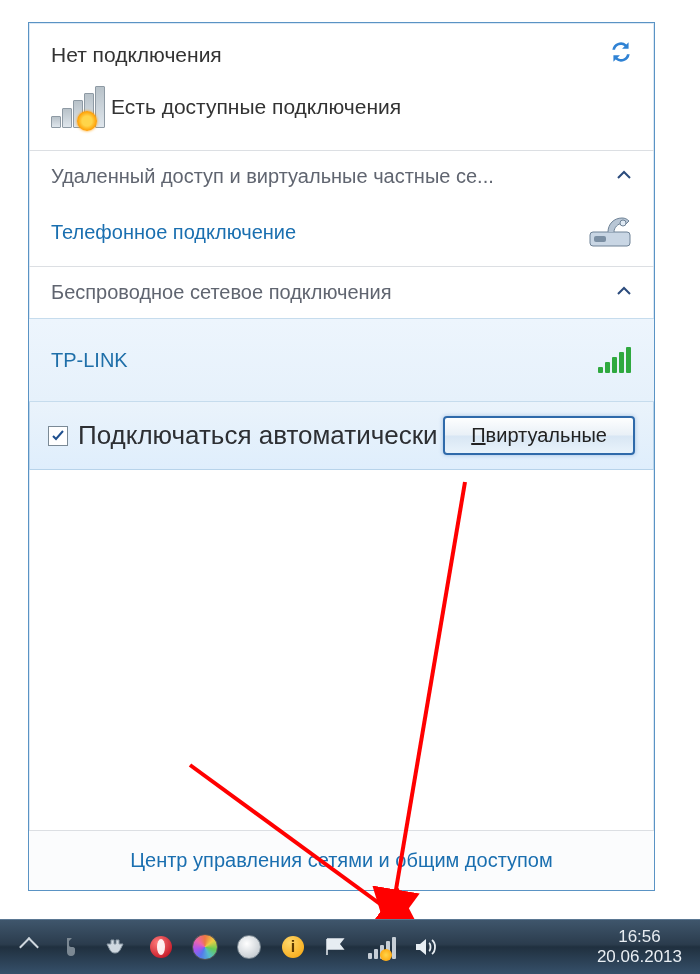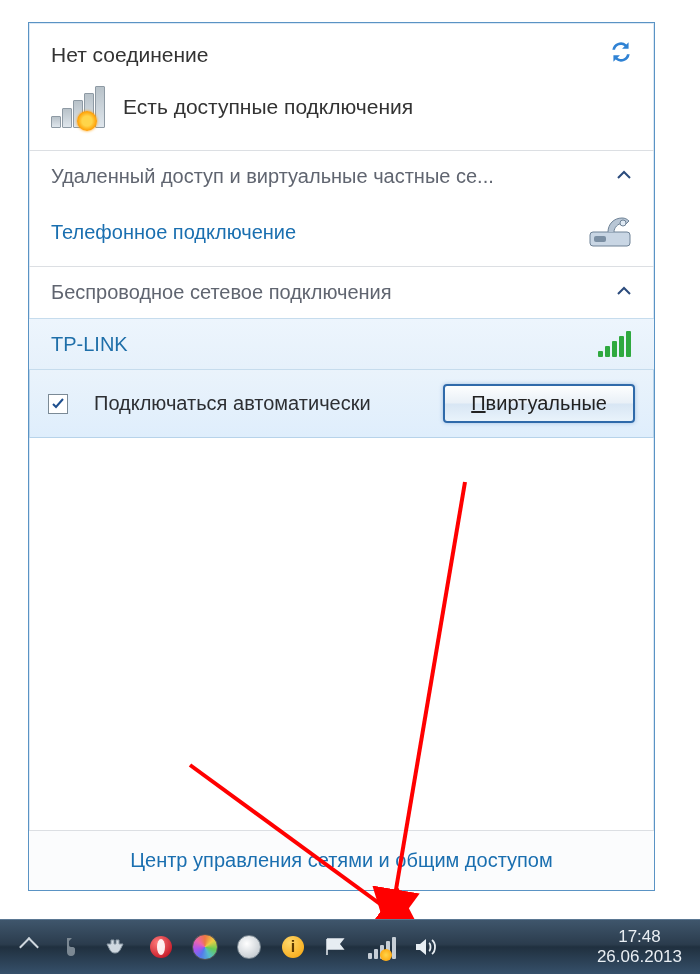--- a/index.html
+++ b/index.html
@@ -1,45 +1,45 @@
 <!DOCTYPE html>
 <html><head>
 <meta charset="utf-8">
 <style>
   html,body{margin:0;padding:0;background:#fff;}
   body{font-family:"Segoe UI",Tahoma,sans-serif;font-size:18px;color:#333;width:700px;height:974px;position:relative;overflow:hidden;}
   
   .flyout{position:absolute;left:28px;top:22px;width:625px;height:867px;border:1px solid #5a93c4;background:#fff;display:flex;flex-direction:column;box-shadow:0 0 0 1px #dbe8f5 inset;}
   .hdr{display:flex;align-items:center;justify-content:space-between;padding:16px 20px 12px 22px;font-size:21px;color:#333;}
   .refresh svg{width:26px;height:26px;}
-  .status-row{display:flex;align-items:center;gap:18px;padding:4px 22px 22px 22px;font-size:21px;}
+  .status-row{display:flex;align-items:center;gap:6px;padding:4px 22px 22px 22px;font-size:21px;}
   .sig-bars{position:relative;width:54px;height:42px;}
   .sig-bars .bar{position:absolute;bottom:0;width:8px;background:linear-gradient(#b8c2c9,#dfe6ec);border:1px solid #8e9aa4;border-radius:1px;}
   .sig-bars .b1{left:0;height:10px;} .sig-bars .b2{left:11px;height:18px;}
   .sig-bars .b3{left:22px;height:26px;} .sig-bars .b4{left:33px;height:33px;}
   .sig-bars .b5{left:44px;height:40px;}
   .sig-bars .sun{position:absolute;left:26px;bottom:-3px;width:20px;height:20px;border-radius:50%;
     background:radial-gradient(circle,#ffd54a 35%,#ff9b00 70%);box-shadow:0 0 3px #ff9b00;}
   .sep{height:1px;background:#dcdfe3;margin:0;}
   .sect{display:flex;align-items:flex-start;justify-content:space-between;padding:14px 22px;font-size:20px;color:#606570;}
   .sect .chev svg{width:16px;height:16px;}
   .dialup{display:flex;align-items:center;justify-content:space-between;padding:12px 22px 16px 22px;gap:17px;}
   .dialup .lbl{color:#1a6fb0;font-size:20px;}
   .phone-icon{width:44px;height:36px;}
   .wifi-item{background:linear-gradient(#edf5fd,#e6f1fb);border:1px solid #c6dced;border-left:none;border-right:none;
-    padding:12px 22px;display:flex;align-items:center;justify-content:space-between;}
+    padding:28px 22px;display:flex;align-items:center;justify-content:space-between;}
   .wifi-item .name{color:#1f6fa9;font-size:20px;}
   .mini-bars{position:relative;width:34px;height:26px;}
   .mini-bars span{position:absolute;bottom:0;width:5px;background:#2fa93f;border-radius:1px;}
   .mini-bars .m1{left:0;height:6px;} .mini-bars .m2{left:7px;height:11px;}
   .mini-bars .m3{left:14px;height:16px;} .mini-bars .m4{left:21px;height:21px;}
   .mini-bars .m5{left:28px;height:26px;}
   .wifi-expand{background:linear-gradient(#eaf3fb,#dfeefc);border-left:1px solid #b7d3ea;border-right:1px solid #b7d3ea;border-bottom:1px solid #b7d3ea;
     padding:14px 18px;display:flex;align-items:center;justify-content:space-between;margin:0;}
-  .auto{display:flex;align-items:center;gap:26px;font-size:20px;color:#2d2f33;}
+  .auto{display:flex;align-items:center;gap:10px;font-size:26px;color:#2d2f33;}
   .cb{width:18px;height:18px;border:1px solid #7b8a96;background:#fff;display:flex;align-items:center;justify-content:center;}
   .cb svg{width:14px;height:14px;}
   .connect-btn{font:inherit;font-size:20px;padding:6px 26px;border:2px solid #2f6aaa;border-radius:4px;
     background:linear-gradient(#fdfefe,#e9f0f7 48%,#d8e6f4 52%,#e9f3fb);color:#222;cursor:pointer;
     box-shadow:0 0 4px rgba(60,120,190,.4);} 
   .connect-btn u{text-decoration:underline;}
   .spacer{flex:1;}
   .footer-link{text-align:center;padding:18px 10px;color:#1a6fb0;font-size:20px;border-top:1px solid #dcdfe3;background:#fbfcfd;cursor:pointer;}
   
   .arrow{position:absolute;pointer-events:none;}
@@ -68,21 +68,21 @@
   .tray .ever svg{width:24px;height:24px;}
   .tray .plug svg{width:26px;height:22px;}
   .tray .up{width:12px;height:12px;border-left:2px solid #cfd7de;border-top:2px solid #cfd7de;transform:rotate(45deg);}
 </style>
 </head>
 <body>
 
 <div class="flyout">
 
   <div class="hdr">
-    <span>Нет соединение</span>
+    <span>Нет подключения</span>
     <span class="refresh">
       <svg viewBox="0 0 24 24">
           <path d="M4 10a8 8 0 0113-5l2-2v6h-6l2.3-2.3A5.5 5.5 0 006.5 10H4z" fill="#2f82d4"></path>
           <path d="M20 14a8 8 0 01-13 5l-2 2v-6h6l-2.3 2.3A5.5 5.5 0 0017.5 14H20z" fill="#2f82d4"></path>
         </svg>
     </span>
   </div>
 
   <div class="status-row">
     <span class="sig-bars">
@@ -218,16 +218,16 @@
         </span>
     </span>
     <span class="ic vol">
       <svg viewBox="0 0 24 24">
           <path d="M3 9v6h4l6 5V4L7 9H3z" fill="#e7edf2"></path>
           <path d="M16 8c2 1 2 7 0 8M19 5c4 3 4 11 0 14" stroke="#e7edf2" stroke-width="1.8" fill="none"></path>
         </svg>
     </span>
   </div>
   <div class="clock">
-    <div>17:48</div>
-    <div>26.06.2013</div>
+    <div>16:56</div>
+    <div>20.06.2013</div>
   </div>
 </div>
 
 </body></html>

